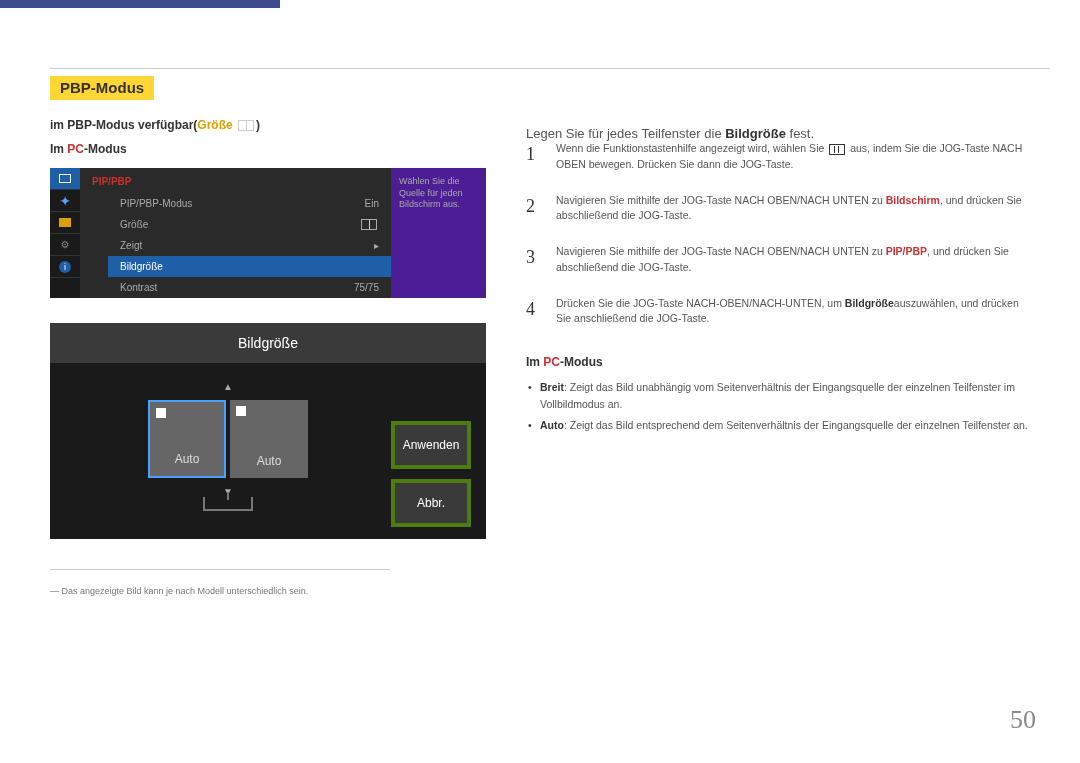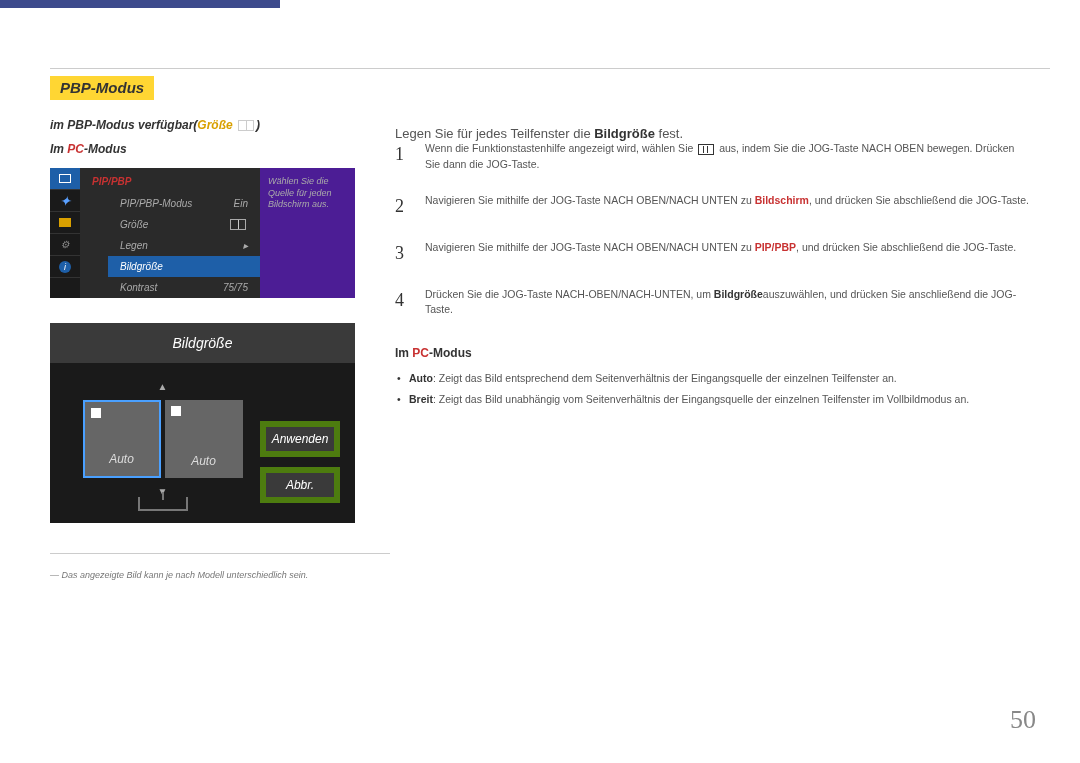--- a/index.html
+++ b/index.html
@@ -1,18 +1,18 @@
 <!DOCTYPE html>
 <html><head>
 <meta charset="utf-8">
 <style>
 * { margin: 0; padding: 0; box-sizing: border-box; }
 body { font-family: Arial, sans-serif; background: #fff; color: #333; width: 1080px; height: 763px; position: relative; }
 .page { padding: 50px 50px 30px 50px; display: flex; gap: 40px; }
-.left-col { width: 305px; flex-shrink: 0; font-style: italic; }
+.left-col { width: 436px; flex-shrink: 0; }
 .right-col { flex: 1; padding-top: 50px; }
 .color-bar { width: 280px; height: 8px; background: #3d4a8c; margin-bottom: 18px; }
 .divider { height: 1px; background: #ccc; margin-bottom: 18px; width: 1000px; position: absolute; top: 68px; left: 50px; }
 .title-box { background: #ffd633; display: inline-block; padding: 3px 10px; margin-bottom: 18px; }
 .title-box span { font-weight: bold; font-size: 15px; color: #333; }
 .subtitle1 { font-size: 12px; font-weight: bold; margin-bottom: 10px; }
 .subtitle1 .c1 { color: #333; }
 .subtitle1 .c2 { color: #d9a000; }
 .subtitle2 { font-size: 12px; font-weight: bold; margin-bottom: 12px; }
 .subtitle2 .pc { color: #c83232; }
@@ -36,21 +36,21 @@
 .osd2-monitor { position: relative; text-align: center; flex: 1; }
 .arrow { color: #aaa; font-size: 10px; display: block; }
 .screens { display: flex; gap: 4px; margin: 8px auto; justify-content: center; }
 .scr { width: 78px; height: 78px; background: #666; position: relative; }
 .scr.sel { border: 2px solid #4aa0ff; }
 .scr-ic { position: absolute; top: 6px; left: 6px; width: 10px; height: 10px; background: #fff; }
 .scr-lbl { position: absolute; bottom: 10px; left: 0; right: 0; text-align: center; color: #ddd; font-size: 12px; }
 .stand { width: 50px; height: 14px; border-bottom: 2px solid #777; border-left: 2px solid #777; border-right: 2px solid #777; margin: 0 auto; position: relative; }
 .stand::before { content: ""; position: absolute; left: 50%; top: -5px; width: 2px; height: 8px; background: #777; transform: translateX(-1px); }
 .osd2-btns { width: 80px; display: flex; flex-direction: column; gap: 10px; margin-top: 40px; }
-.obtn { background: #3a3a3a; color: #fff; text-align: center; padding: 5px 0; font-size: 12px; border: 6px solid #4d7c0f; }
+.obtn { background: #3a3a3a; color: #fff; text-align: center; padding: 13px 0; font-size: 12px; border: 4px solid #4d7c0f; }
 
 .footline { border-top: 1px solid #ccc; margin-top: 30px; padding-top: 16px; font-size: 9px; color: #777; width: 340px; }
 .pagenum { position: absolute; bottom: 28px; right: 44px; font-size: 26px; color: #888; font-family: Georgia, serif; }
 
 
 .intro { font-size: 13px; color: #555; }
 .intro b { color: #333; font-weight: bold; }
 .steps { margin-bottom: 28px; }
 .step { display: flex; gap: 14px; margin-bottom: 20px; font-size: 10.5px; color: #555; line-height: 1.5; }
 .step-num { font-family: Georgia, serif; font-size: 18px; color: #333; flex-shrink: 0; width: 16px; }
@@ -109,21 +109,21 @@
         <div class="osd1-header">PIP/PBP</div>
         <div class="osd1-row">
             <span>PIP/PBP-Modus</span>
             <span>Ein</span>
           </div>
         <div class="osd1-row">
             <span>Größe</span>
             <span class="inline-ic2" style="border-color:#aaa"></span>
           </div>
         <div class="osd1-row">
-            <span>Legen</span>
+            <span>Zeigt</span>
             <span>▸</span>
           </div>
         <div class="osd1-row hl">
             <span>Bildgröße</span>
             <span></span>
           </div>
         <div class="osd1-row">
             <span>Kontrast</span>
             <span>75/75</span>
           </div>
@@ -181,19 +181,19 @@
       <div class="step">
         <div class="step-num">4</div>
         <div class="step-txt"><span>Drücken Sie die JOG-Taste NACH-OBEN/NACH-UNTEN, um </span><b>Bildgröße</b><span>auszuwählen, und drücken Sie anschließend die JOG-Taste.</span></div>
       </div>
     </div>
 
     <div class="mode-hdr">
       <span>Im </span><span class="pc">PC</span><span>-Modus</span>
     </div>
     <ul class="blist">
+      <li><b>Breit</b><span>: Zeigt das Bild unabhängig vom Seitenverhältnis der Eingangsquelle der einzelnen Teilfenster im Vollbildmodus an.</span></li>
       <li><b>Auto</b><span>: Zeigt das Bild entsprechend dem Seitenverhältnis der Eingangsquelle der einzelnen Teilfenster an.</span></li>
-      <li><b>Breit</b><span>: Zeigt das Bild unabhängig vom Seitenverhältnis der Eingangsquelle der einzelnen Teilfenster im Vollbildmodus an.</span></li>
     </ul>
   </div>
 </div>
 
 <div class="pagenum">50</div>
 
 </body></html>

